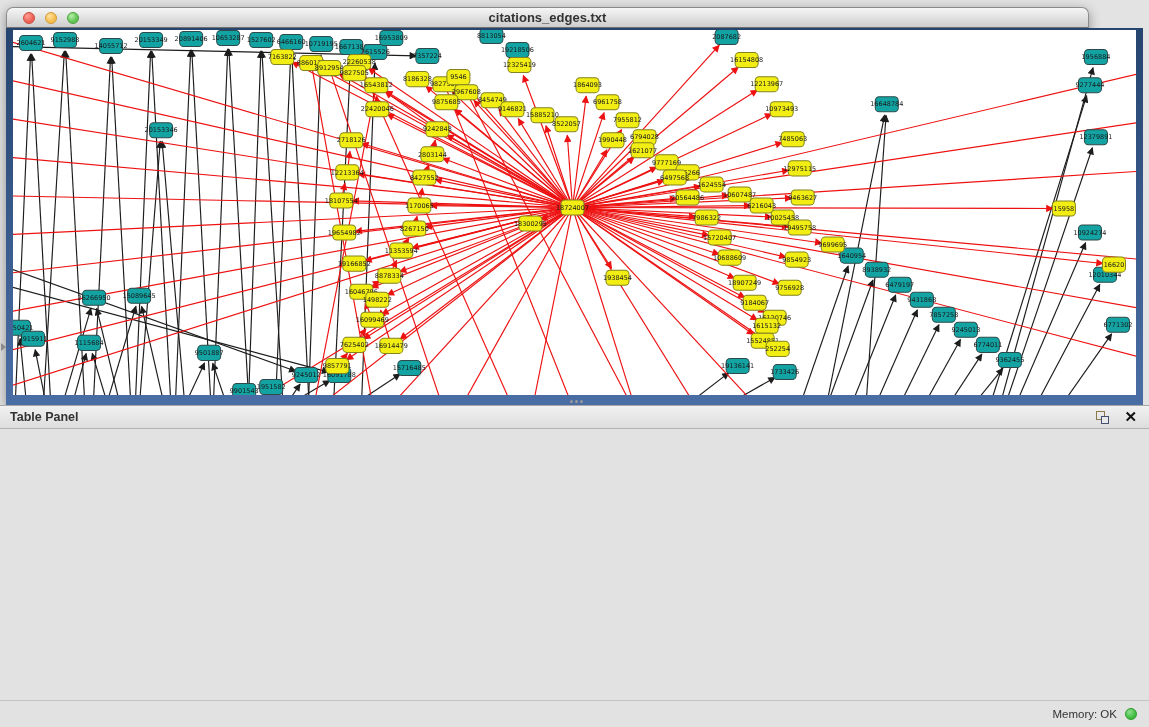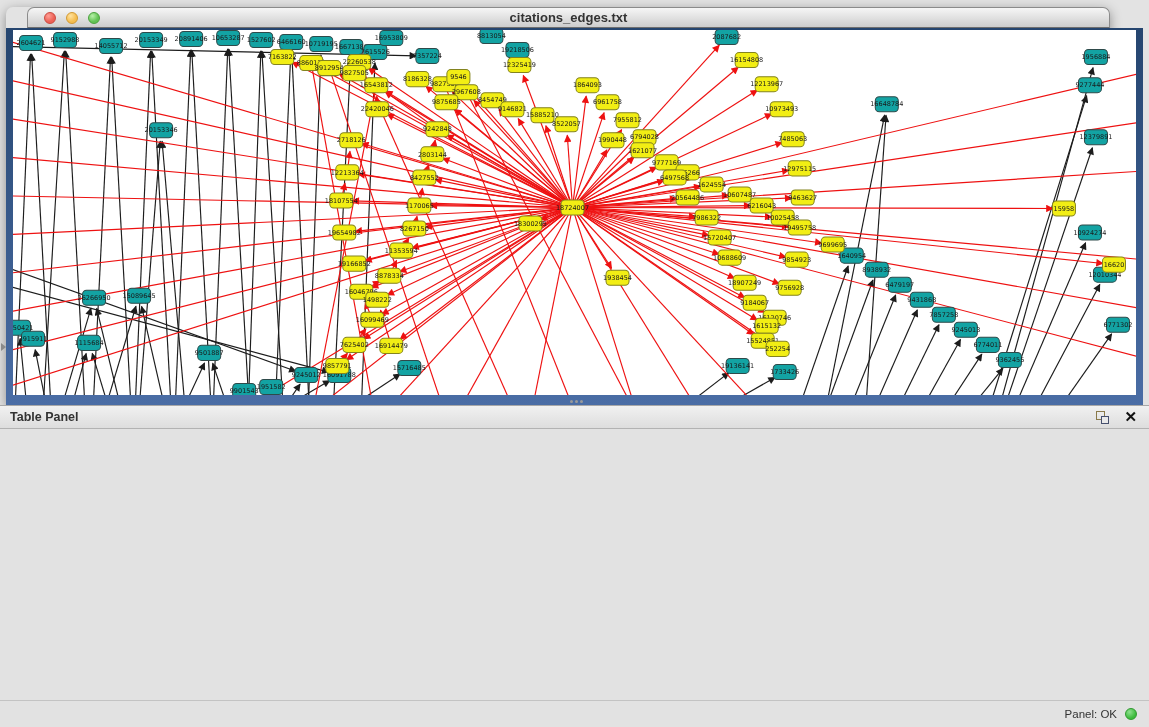--- a/index.html
+++ b/index.html
@@ -3,21 +3,21 @@
 <meta charset="utf-8">
 <style>
   html,body{margin:0;padding:0;}
   body{
     width:1149px;height:727px;overflow:hidden;position:relative;
     background:#e3e3e3;font-family:"Liberation Sans",sans-serif;
     -webkit-font-smoothing:antialiased;
   }
   
   .net-window{position:absolute;left:6px;top:7px;width:1083px;height:398px;
-    border-radius:7px 7px 0 0;box-shadow:0 3px 12px rgba(0,0,0,.38);padding-left:21px;}
+    border-radius:7px 7px 0 0;box-shadow:0 3px 12px rgba(0,0,0,.38);}
   .titlebar{position:relative;height:21px;border:1px solid #8b8b8b;border-bottom:1px solid #6f6f6f;
     border-radius:7px 7px 0 0;background:linear-gradient(#f6f6f6,#cdcdcd);box-sizing:border-box;}
   .titlebar .title{position:absolute;left:0;right:0;top:2px;text-align:center;
     font-size:13px;font-weight:700;color:#333;}
   .tl{position:absolute;top:4px;width:12px;height:12px;border-radius:50%;box-sizing:border-box;}
   .tl.red{left:16px;background:radial-gradient(circle at 35% 30%,#ff9f95,#ec6156 60%);border:1px solid #ca4a40;}
   .tl.yel{left:38px;background:radial-gradient(circle at 35% 30%,#ffe2a0,#f5bd4f 60%);border:1px solid #d29a33;}
   .tl.grn{left:60px;background:radial-gradient(circle at 35% 30%,#b7f0a8,#62c354 60%);border:1px solid #49a33c;}
   .graph-frame{position:absolute;left:0;top:21px;width:1137px;height:377px;box-sizing:border-box;
     background:linear-gradient(#25456f,#4a6da5);padding:2px 7px 10px 7px;}
@@ -741,15 +741,15 @@
   
 
   
 
   
 
   
 </div>
 
 <div class="statusbar">
-  <span class="mem-label">Panel: OK</span>
+  <span class="mem-label">Memory: OK</span>
   <span class="mem-dot"></span>
 </div>
 
 </body></html>

